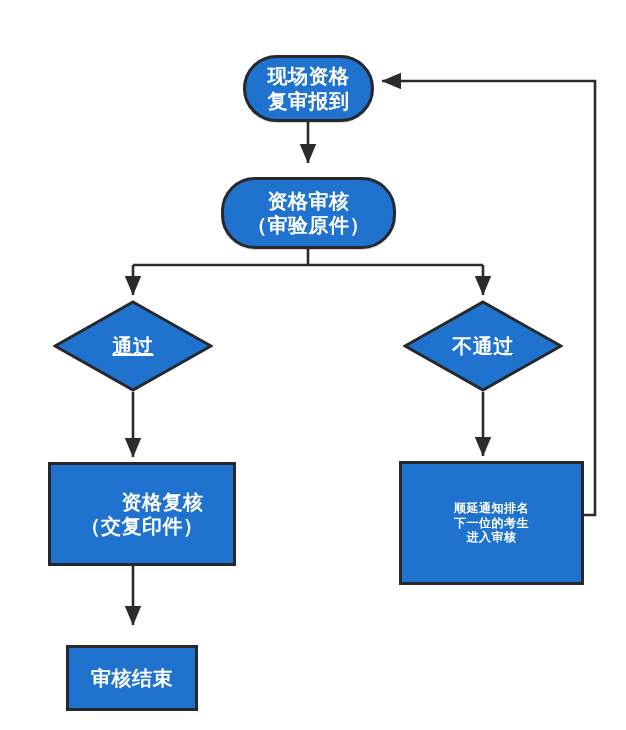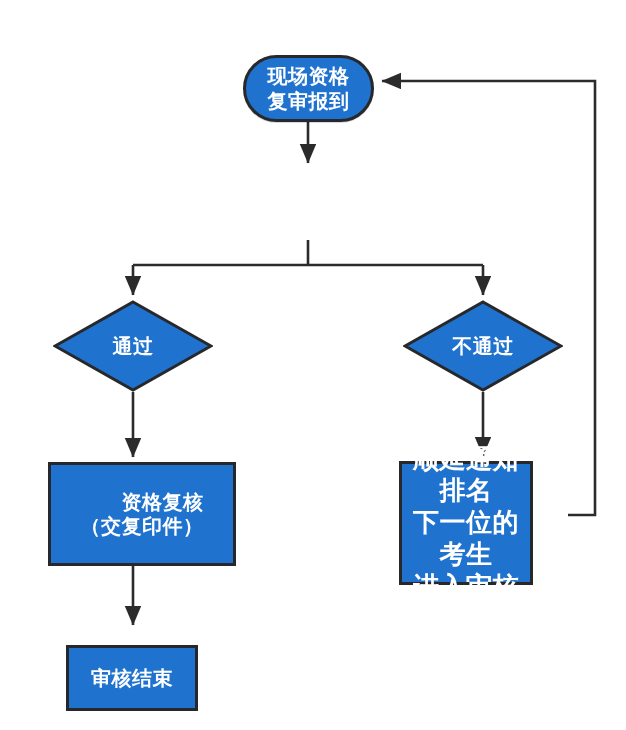--- a/index.html
+++ b/index.html
@@ -70,24 +70,24 @@
   }
   .diamond-label {
     position: relative;
     z-index: 3;
     color: #ffffff;
     font-weight: bold;
   }
 
   #node-start { left: 243px; top: 46px; width: 131px; height: 67px; font-size: 20px; }
   #node-review { left: 221px; top: 168px; width: 175px; height: 72px; font-size: 20px; }
-  #node-pass { left: 53px; top: 300px; width: 160px; height: 92px; font-size: 20px; }
+  #node-pass { left: 53px; top: 300px; width: 160px; height: 92px; font-size: 20px; text-decoration: underline; }
   #node-fail { left: 403px; top: 300px; width: 160px; height: 92px; font-size: 20px; }
   #node-recheck { left: 48px; top: 462px; width: 188px; height: 104px; font-size: 20px; text-align: right; }
-  #node-defer { left: 399px; top: 461px; width: 134px; height: 124px; font-size: 26px; }
+  #node-defer { left: 399px; top: 461px; width: 185px; height: 124px; font-size: 12px; }
   #node-end { left: 66px; top: 630px; width: 132px; height: 66px; font-size: 20px; margin-top: 15px; }
 </style>
 </head>
 <body>
 
 <div id="flowchart-canvas">
 
   <svg class="edges" viewBox="0 0 626 730" xmlns="http://www.w3.org/2000/svg">
     <defs>
       <marker id="arrowhead" markerWidth="9" markerHeight="9" refX="7.4" refY="3.2" orient="auto" markerUnits="strokeWidth">
@@ -111,20 +111,24 @@
     <path d="M133,566 L133,625" fill="none" stroke="#2b2b2b" stroke-width="2.6" marker-end="url(#arrowhead)"></path>
 
     <path d="M568,515 L595,515 L595,81 L382,81" fill="none" stroke="#2b2b2b" stroke-width="2.6" marker-end="url(#arrowhead)"></path>
   </svg>
 
   <div class="node rounded" id="node-start">
     <span class="node-label">现场资格
 复审报到</span>
   </div>
 
+  <div class="node rounded" id="node-review">
+    <span class="node-label">资格审核
+（审验原件）</span>
+  </div>
 
   <div class="node diamond" id="node-pass">
     <svg class="diamond-shape" viewBox="0 0 160 92" preserveAspectRatio="none" xmlns="http://www.w3.org/2000/svg">
       <polygon points="80,2 158,46 80,90 2,46" fill="#1f72ce" stroke="#27282b" stroke-width="3"></polygon>
     </svg>
     <span class="node-label diamond-label">通过</span>
   </div>
 
   <div class="node diamond" id="node-fail">
     <svg class="diamond-shape" viewBox="0 0 160 92" preserveAspectRatio="none" xmlns="http://www.w3.org/2000/svg">

